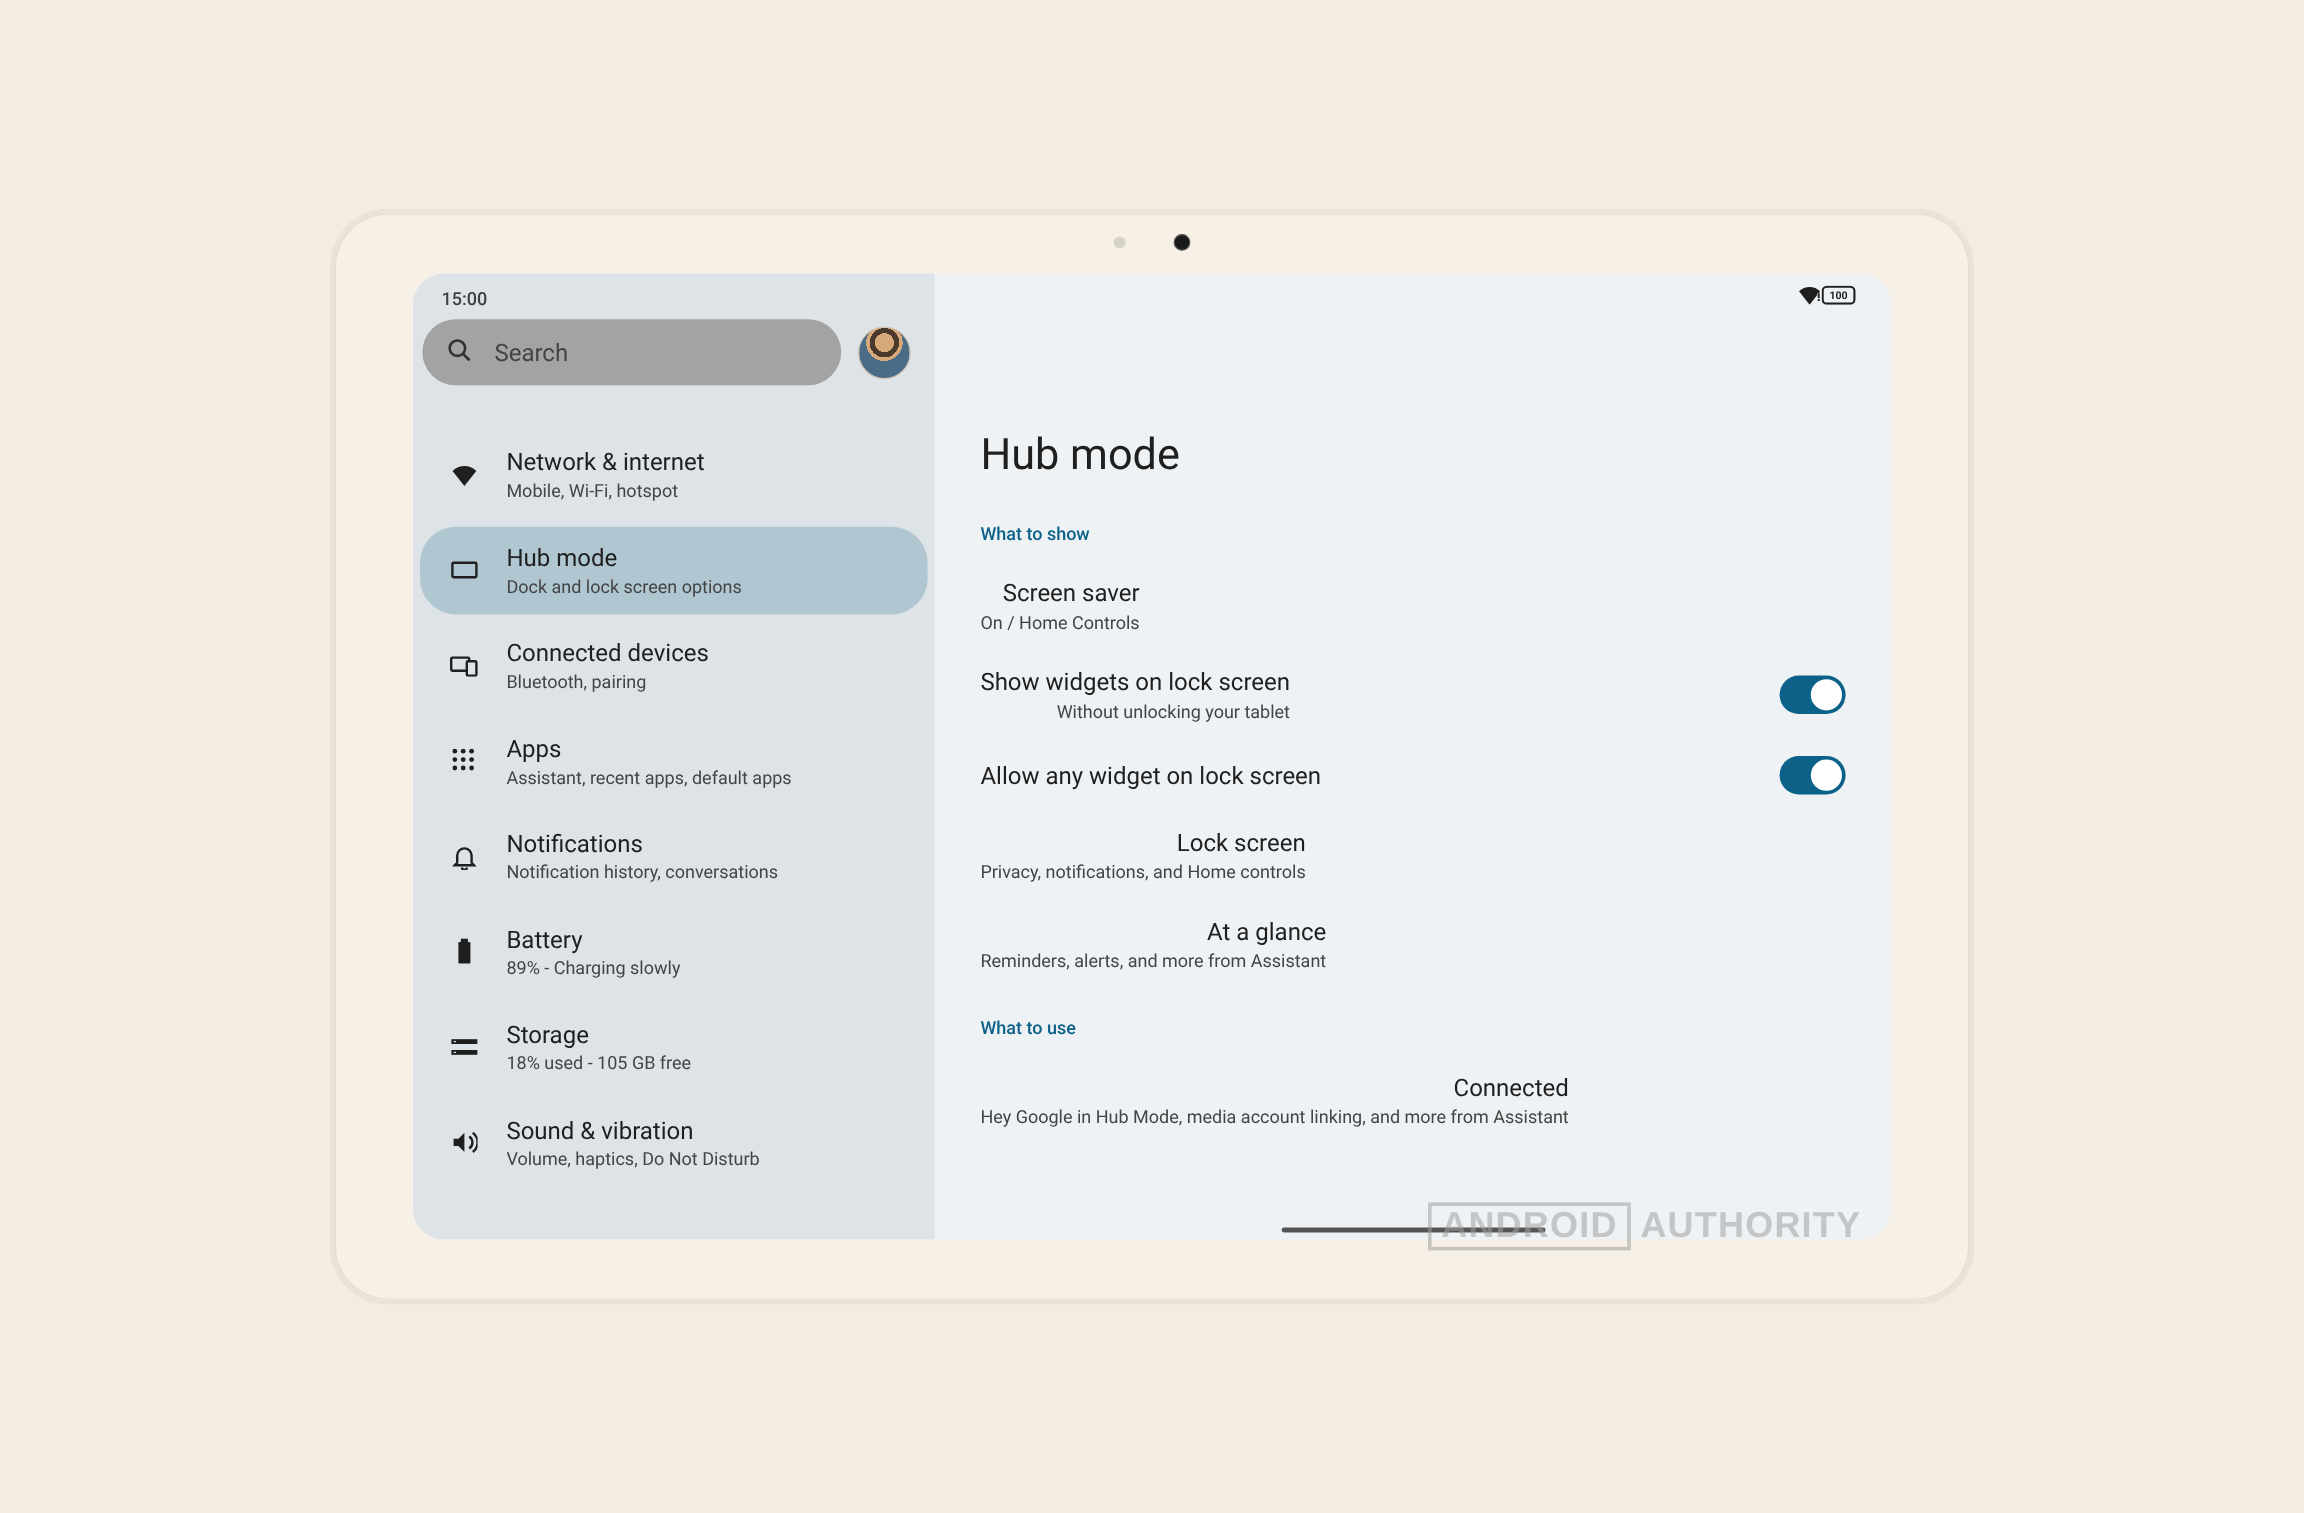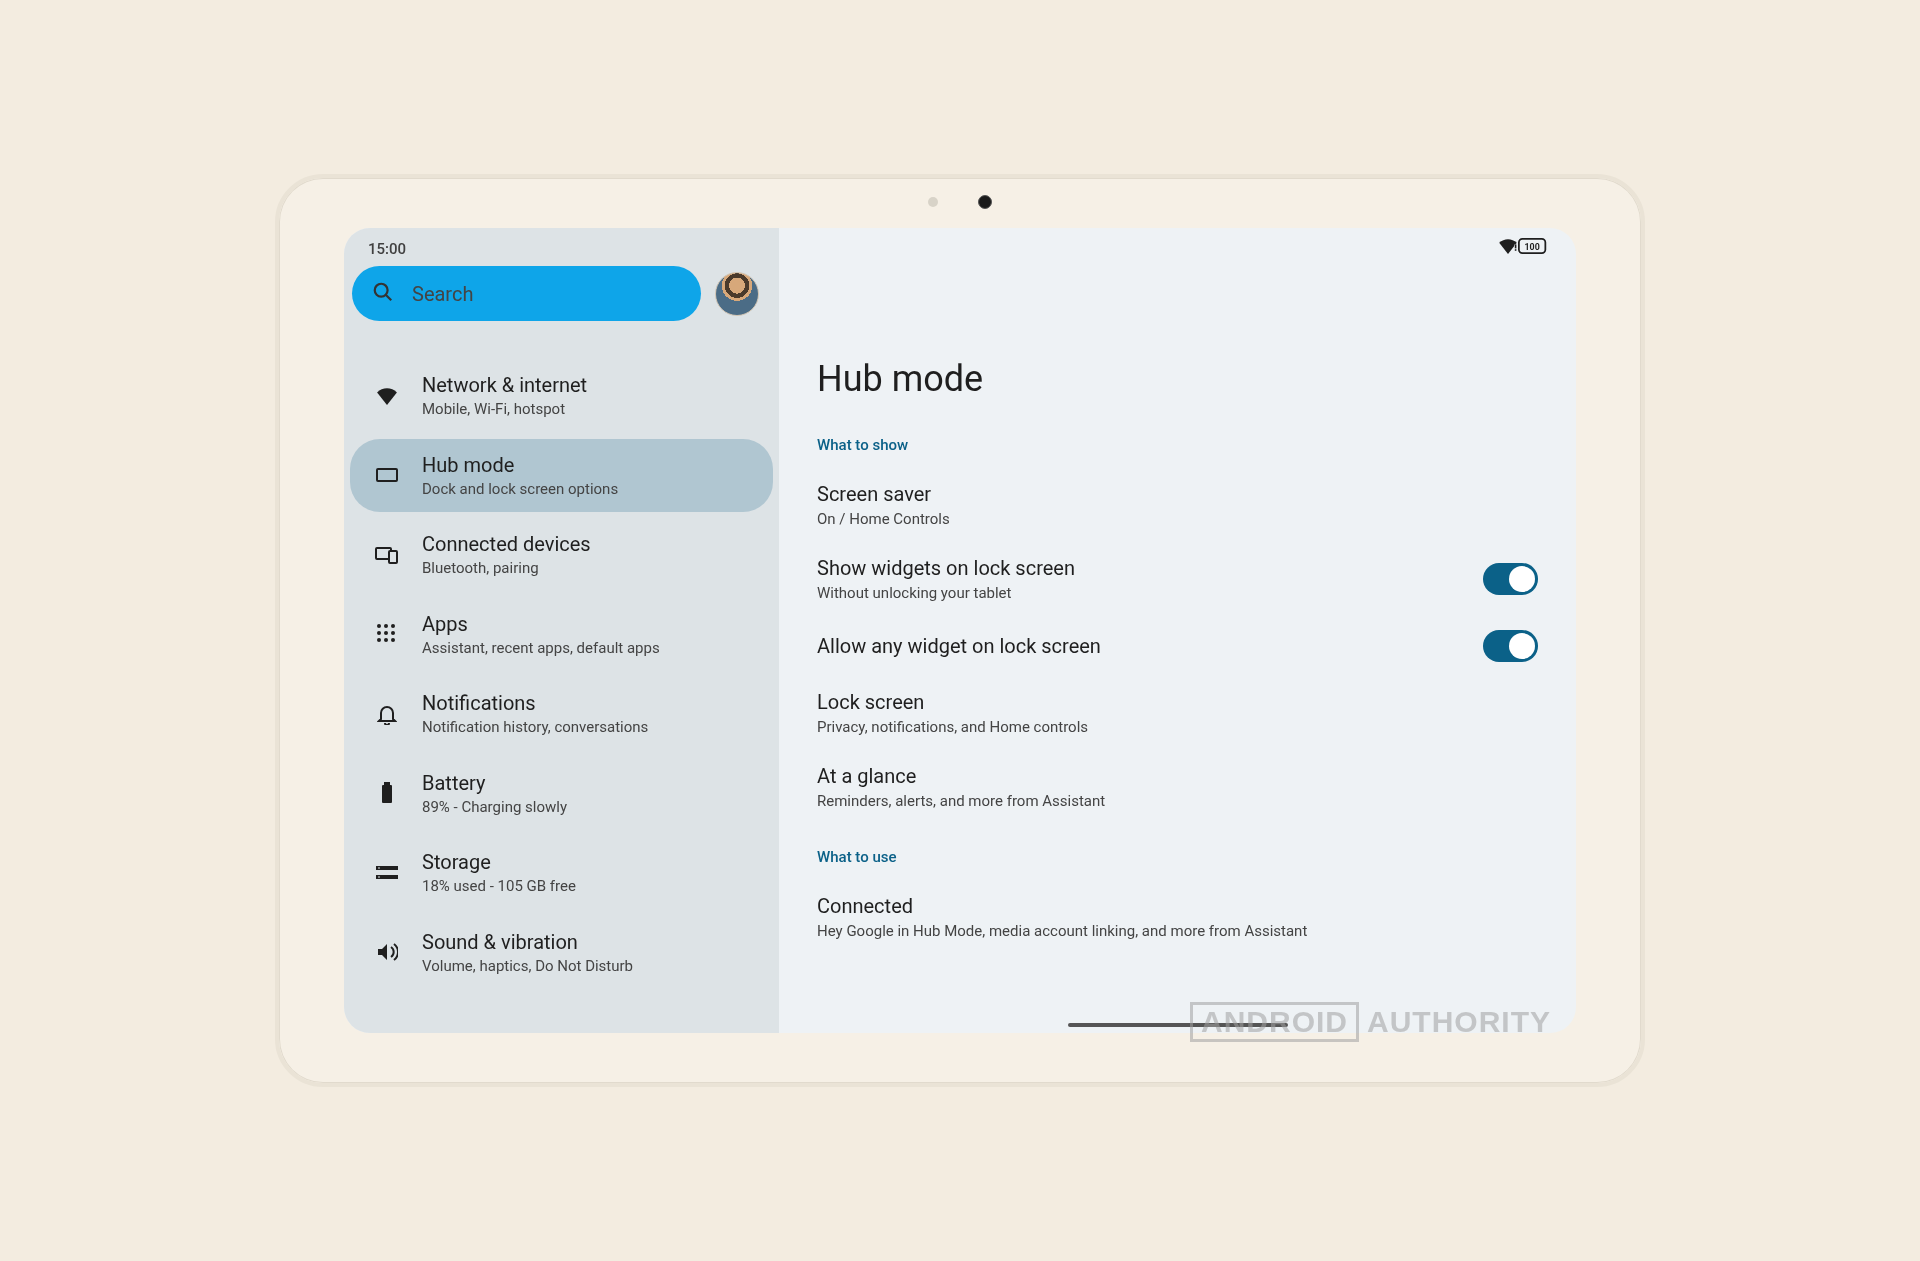--- a/index.html
+++ b/index.html
@@ -67,21 +67,21 @@
     flex-direction: column;
   }
   .search-row {
     display: flex;
     align-items: center;
     padding: 0 20px 10px 8px;
     gap: 14px;
   }
   .search-pill {
     flex: 1;
-    background: #0ea5e9;
+    background: #a3a3a3;
     border-radius: 30px;
     height: 55px;
     display: flex;
     align-items: center;
     padding: 0 20px;
     gap: 18px;
   }
   .search-pill .placeholder { color: #444; font-size: 20px; }
   .avatar {
     width: 44px; height: 44px; border-radius: 50%;
@@ -114,20 +114,21 @@
     font-size: 15px;
     color: #0b6188;
     font-weight: 500;
     margin: 24px 0 14px 0;
   }
   .row {
     display:flex;
     align-items:center;
     justify-content:space-between;
     padding: 14px 0;
+    text-align: right;
   }
   .row-text { display:flex; flex-direction:column; gap:4px; }
   .row-title { font-size: 20px; color:#1f1f1f; }
   .row-sub { font-size: 15px; color:#444; }
   .toggle {
     width: 55px; height: 32px; border-radius: 20px;
     background:#0b6188; position:relative;
   }
   .toggle .knob {
     position:absolute; right:3px; top:3px;

